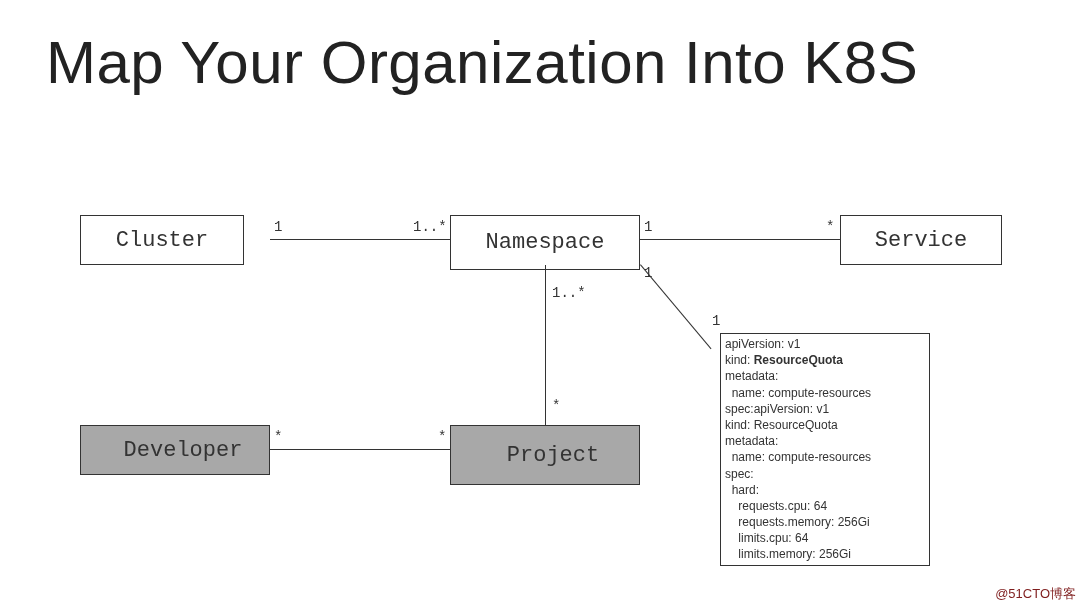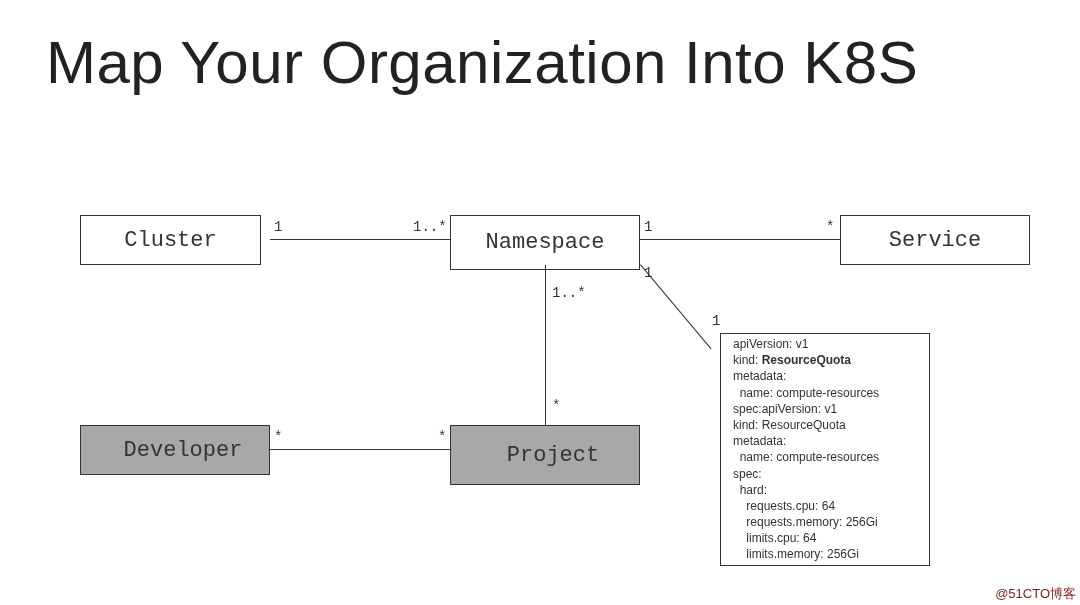--- a/index.html
+++ b/index.html
@@ -29,41 +29,41 @@
       justify-content: center;
       font-family: "Courier New", monospace;
       font-size: 22px;
       color: #333;
     }
     .box.shaded {
       background: #a8a8a8;
       padding-left: 16px;
     }
     
-    .cluster { left: 80px; top: 215px; width: 181px; height: 50px; }
+    .cluster { left: 80px; top: 215px; width: 164px; height: 50px; }
     
     .namespace { left: 450px; top: 215px; width: 190px; height: 55px; }
     
-    .service { left: 840px; top: 215px; width: 190px; height: 50px; }
+    .service { left: 840px; top: 215px; width: 162px; height: 50px; }
     
     .developer { left: 80px; top: 425px; width: 190px; height: 50px; }
     
     .project { left: 450px; top: 425px; width: 190px; height: 60px; }
     
     .codebox {
       position: absolute;
       left: 720px;
       top: 333px;
       width: 210px;
       border: 1px solid #333;
       background: #fff;
       font-family: "Comic Sans MS", cursive, sans-serif;
       font-size: 12px;
       line-height: 1.35;
-      padding: 2px 12px;
+      padding: 2px 4px;
       color: #333;
       white-space: pre;
     }
     .codebox .bold { font-weight: bold; }
     .line {
       position: absolute;
       background: #333;
     }
     .hline { height: 1px; }
     .vline { width: 1px; }

